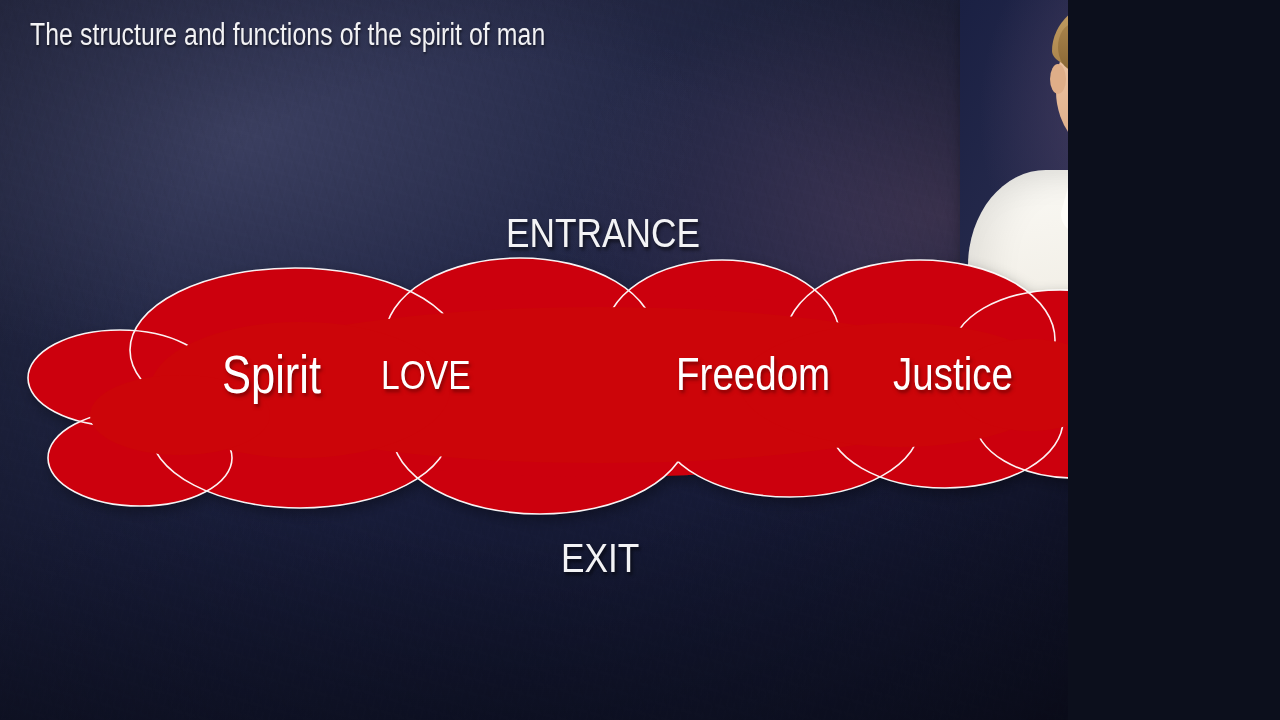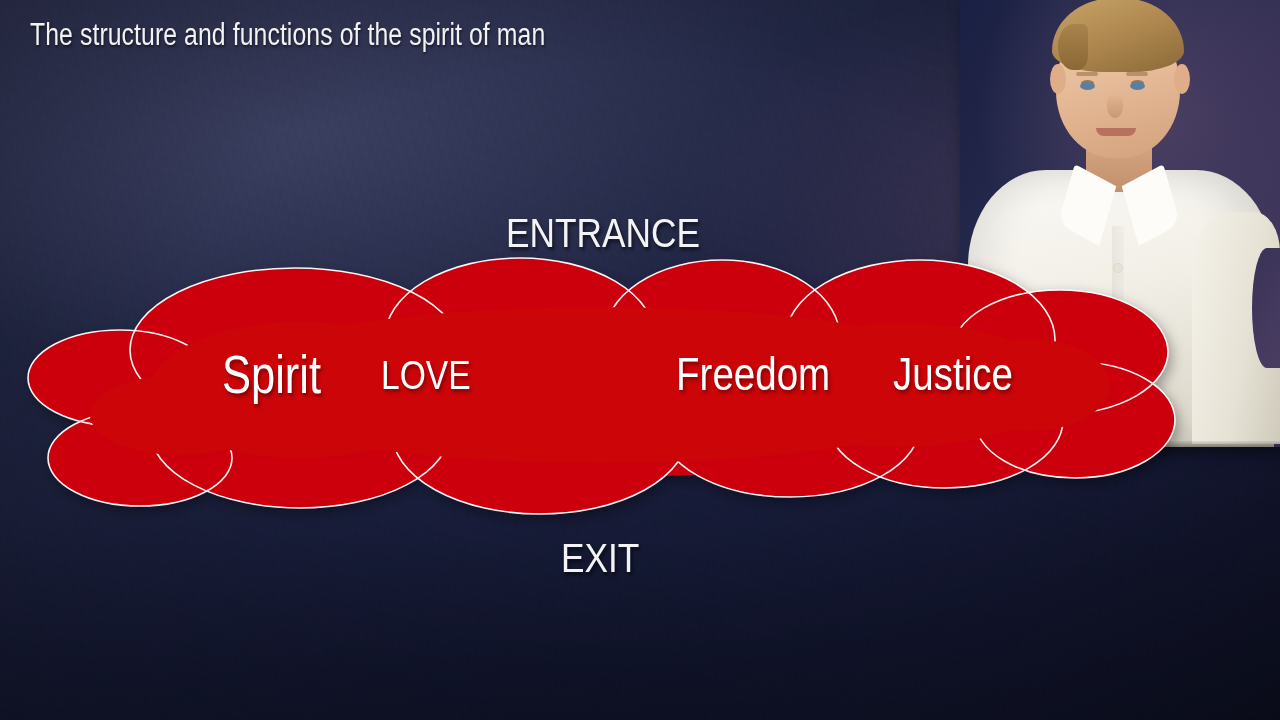--- a/index.html
+++ b/index.html
@@ -2,21 +2,21 @@
 <html><head>
 <meta charset="utf-8">
 <style>
   html, body {
     margin: 0;
     padding: 0;
     background: #0c0f1c;
   }
   #slide {
     position: relative;
-    width: 1280px;
+    width: 1068px;
     height: 720px;
     overflow: hidden;
     font-family: "Liberation Sans", sans-serif;
     background: #20243f;
   }
 
   
   .bg-base {
     position: absolute;
     inset: 0;

